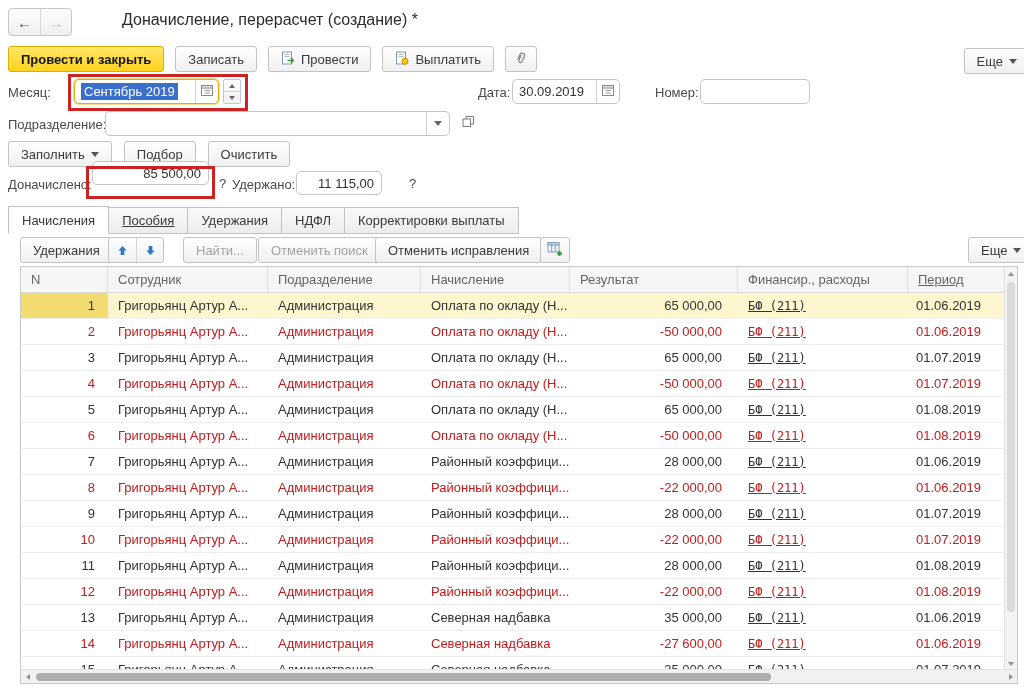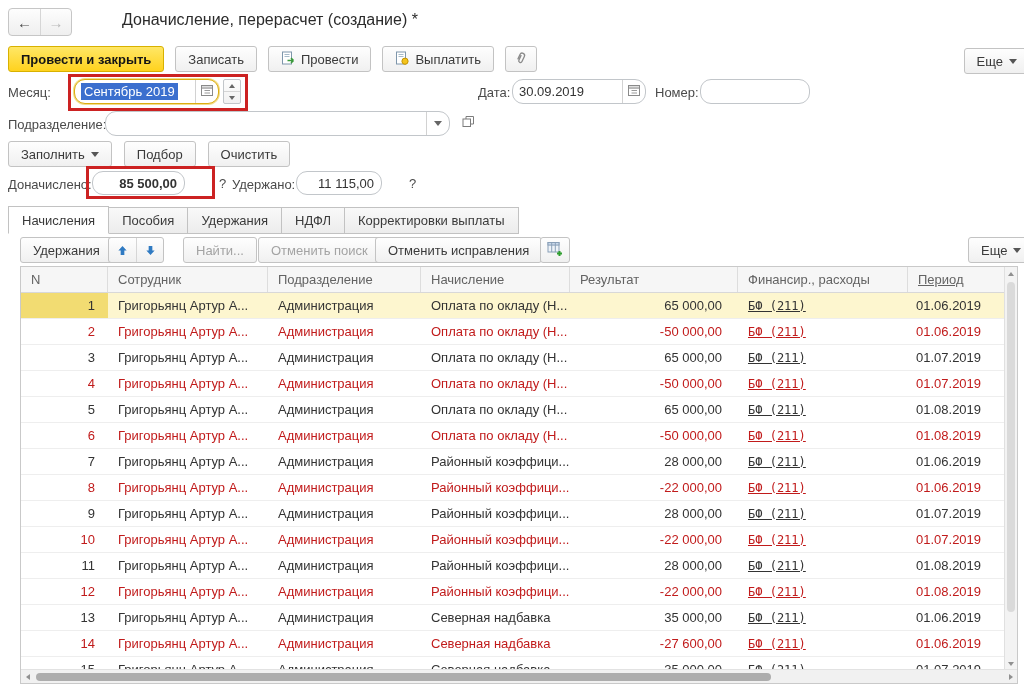--- a/index.html
+++ b/index.html
@@ -21,21 +21,21 @@
          align-items:center; gap:6px; font-size:13px; white-space:nowrap; cursor:pointer; }
   .btn.disabled { color:#a3a3a3; }
   .btn-primary { background:linear-gradient(#ffe766,#ffd21e); border-color:#d8b100; font-weight:bold; color:#151515; }
   .caret { width:0; height:0; border-left:4px solid transparent; border-right:4px solid transparent; border-top:5px solid #555; display:inline-block; }
   .toolbar { position:absolute; left:8px; top:46px; display:flex; gap:11px; align-items:center; }
   .more-top { position:absolute; right:-6px; top:48px; }
   .help-q { color:#2d6fbf; cursor:pointer; }
 
   
   .lbl { position:absolute; color:#4a4a4a; }
-  .field { position:absolute; height:25px; border:1px solid #c2c6ca; border-radius:11px; background:#fff; display:flex; align-items:center; }
+  .field { position:absolute; height:25px; border:1px solid #c2c6ca; border-radius:5px; background:#fff; display:flex; align-items:center; }
   .field .txt { padding:0 6px; flex:1; }
   .field .seg { width:23px; height:100%; border-left:1px solid #d2d2d2; display:flex; align-items:center; justify-content:center; cursor:pointer; }
   .month-field { border-color:#dcae12; box-shadow:0 0 0 1px #f3dd8a; }
   .sel-text { background:#3b6fce; color:#fff; padding:1px 3px; }
   .spinner { position:absolute; width:18px; height:25px; border:1px solid #c2c6ca; border-radius:2px; background:linear-gradient(#fdfdfd,#f1f1f1); display:flex; flex-direction:column; cursor:pointer; }
   .spinner div { flex:1; display:flex; align-items:center; justify-content:center; }
   .spinner div:first-child { border-bottom:1px solid #d5d5d5; }
   .tri-up { width:0; height:0; border-left:3px solid transparent; border-right:3px solid transparent; border-bottom:4px solid #666; }
   .tri-dn { width:0; height:0; border-left:3px solid transparent; border-right:3px solid transparent; border-top:4px solid #666; }
   .open-ic { position:absolute; cursor:pointer; }
@@ -44,21 +44,21 @@
 
   
   .anno { position:absolute; border:3px solid #cc2222; pointer-events:none; z-index:50; }
 
   
   .tabs { position:absolute; left:8px; top:206px; display:flex; align-items:flex-end; }
   .tab { height:27px; padding:0 13px; display:flex; align-items:center; border:1px solid #c2c2c2; border-left-width:0;
          background:linear-gradient(#f9f9f9,#ececec); color:#3a3a3a; cursor:pointer;text-align:right; }
   .tab:first-child { border-left-width:1px; }
   .tab.active { background:#fff; border-bottom-color:#fff; border-left-width:1px; height:28px; }
-  .tab.active + .tab { border-left-width:0; }
+  .tab.active + .tab { border-left-width:0;text-decoration:underline; }
 
   
   .ttoolbar { position:absolute; left:0; top:237px; width:1024px; height:27px; }
   .ttoolbar .btn { position:absolute; }
   .updown { position:absolute; left:108px; display:flex; border:1px solid #c3c3c3; border-radius:3px; overflow:hidden; background:linear-gradient(#fefefe,#f0f0f0); }
   .updown span { width:27px; height:24px; display:flex; align-items:center; justify-content:center; cursor:pointer; }
   .updown span + span { border-left:1px solid #d6d6d6; }
 
   
   .grid { position:absolute; left:20px; top:266px; width:998px; height:418px; border:1px solid #c9c9c9; background:#fff; }
@@ -156,21 +156,21 @@
     <div>
         <span class="tri-up"></span>
       </div>
     <div>
         <span class="tri-dn"></span>
       </div>
   </div>
   <div class="anno" style="left:68px; top:74px; width:180px; height:37px;"></div>
 
   <div class="lbl" style="left:478px; top:85px;">Дата:</div>
-  <div class="field" style="left:512px; top:79px; width:134px;">
+  <div class="field" style="left:512px; top:79px; width:108px;">
     <div class="txt">30.09.2019</div>
     <div class="seg">
       <span><svg width="12" height="12" viewBox="0 0 12 12">
             <rect x="0.5" y="1.5" width="11" height="10" fill="#fff" stroke="#8a8a8a"></rect>
             <rect x="0.5" y="1.5" width="11" height="2.6" fill="#dedede" stroke="#8a8a8a"></rect>
             <line x1="3.5" y1="6.5" x2="9" y2="6.5" stroke="#9a9a9a"></line>
             <line x1="3.5" y1="9" x2="9" y2="9" stroke="#9a9a9a"></line>
           </svg></span>
     </div>
   </div>
@@ -200,21 +200,21 @@
       </div>
     <div class="btn">
         <span>Подбор</span>
       </div>
     <div class="btn">
         <span>Очистить</span>
       </div>
   </div>
 
   <div class="lbl" style="left:8px; top:177px;">Доначислено:</div>
-  <div class="field" style="left:92px; top:171px; width:93px; height:24px;font-weight:bold;">
+  <div class="field" style="left:92px; top:161px; width:117px; height:24px;">
     <div class="num-val">85 500,00</div>
   </div>
   <div class="anno" style="left:86px; top:166px; width:129px; height:33px;"></div>
   <div class="lbl help-q" style="left:219px; top:176px;">?</div>
   <div class="lbl" style="left:232px; top:177px;">Удержано:</div>
   <div class="field" style="left:296px; top:171px; width:86px; height:24px;">
     <div class="num-val">11 115,00</div>
   </div>
   <div class="lbl help-q" style="left:409px; top:176px;">?</div>
 

